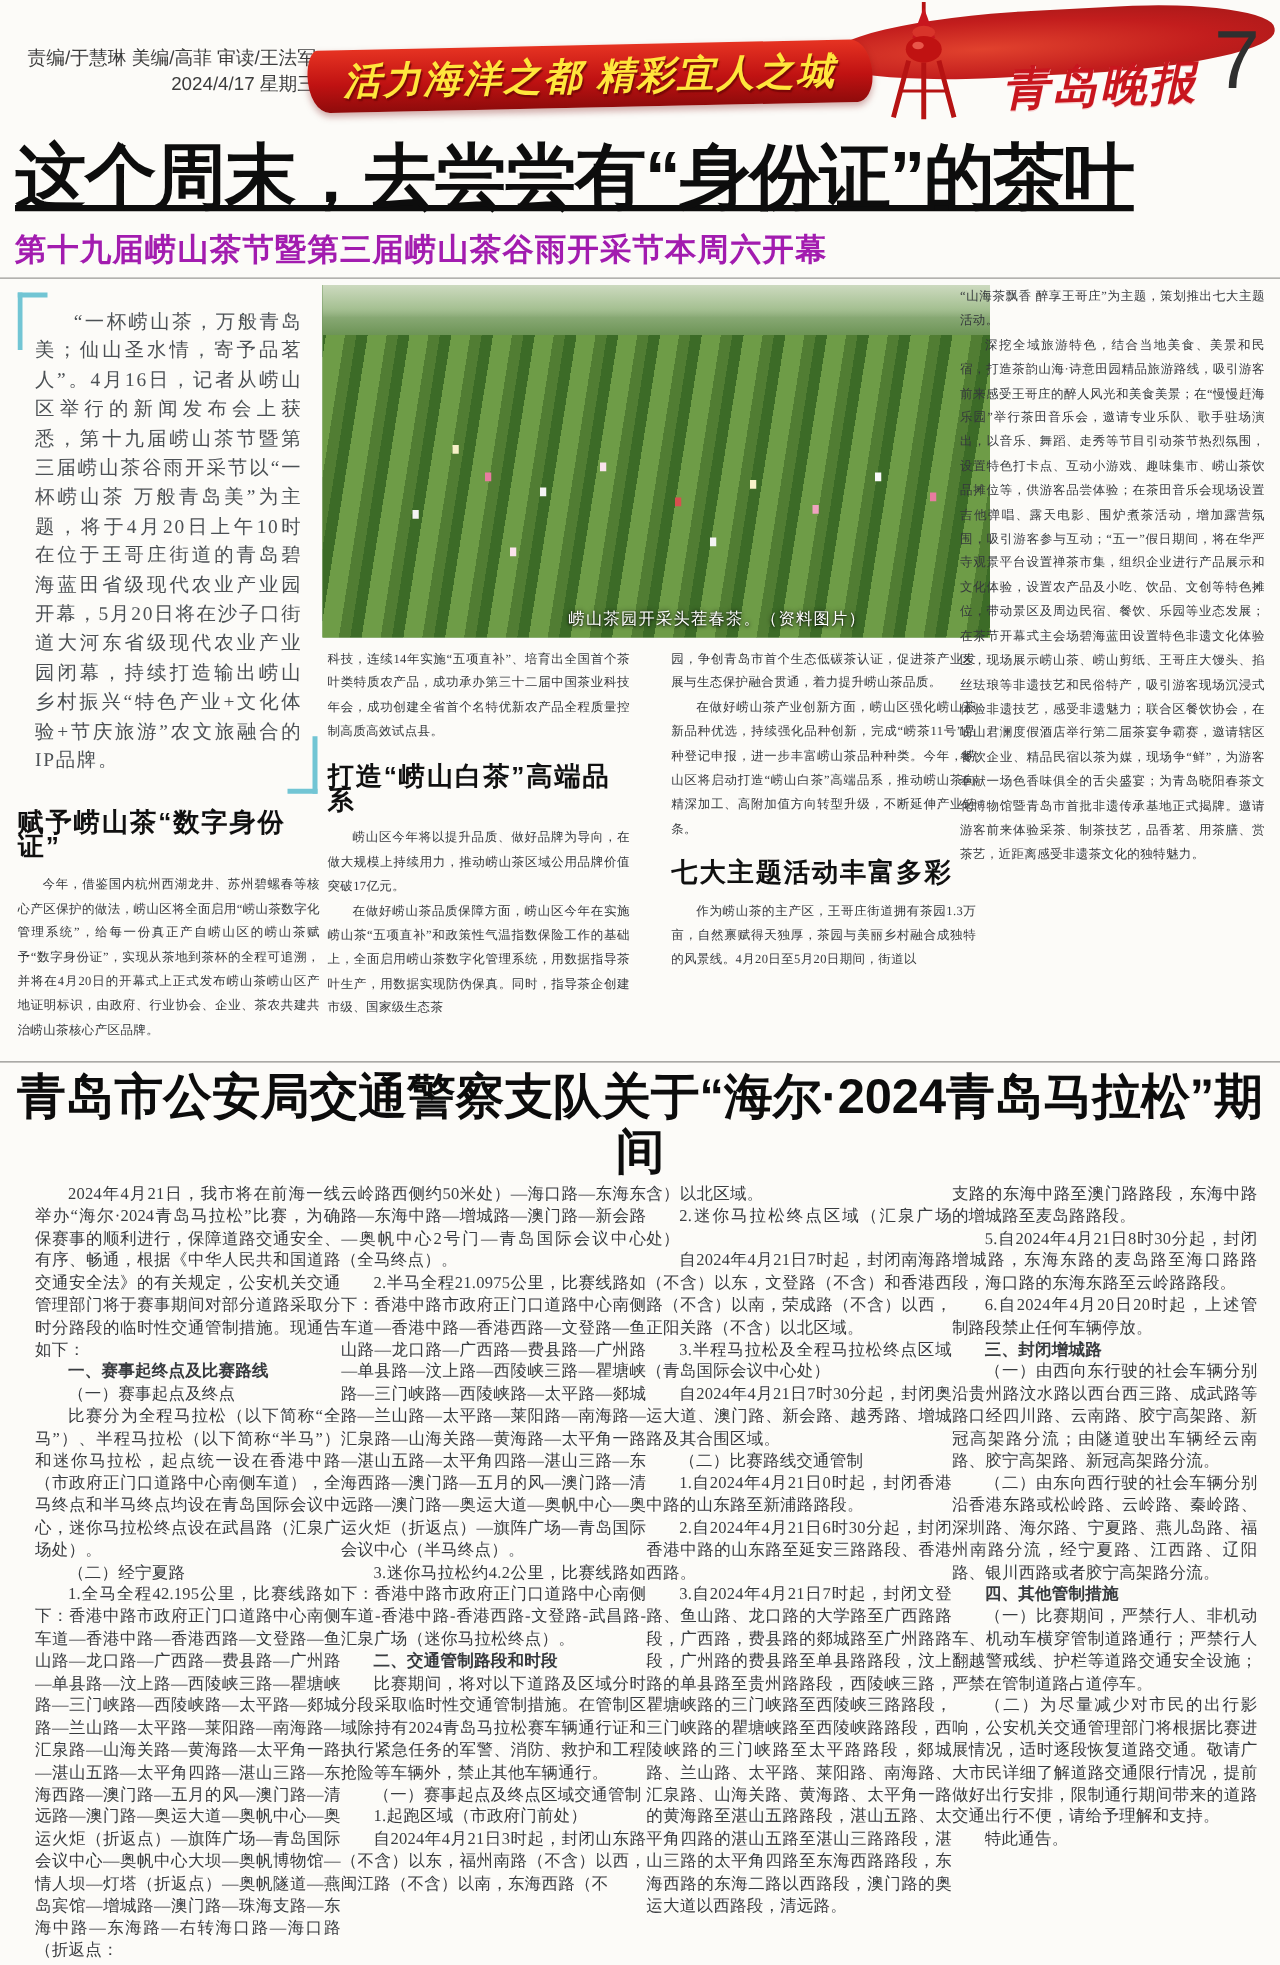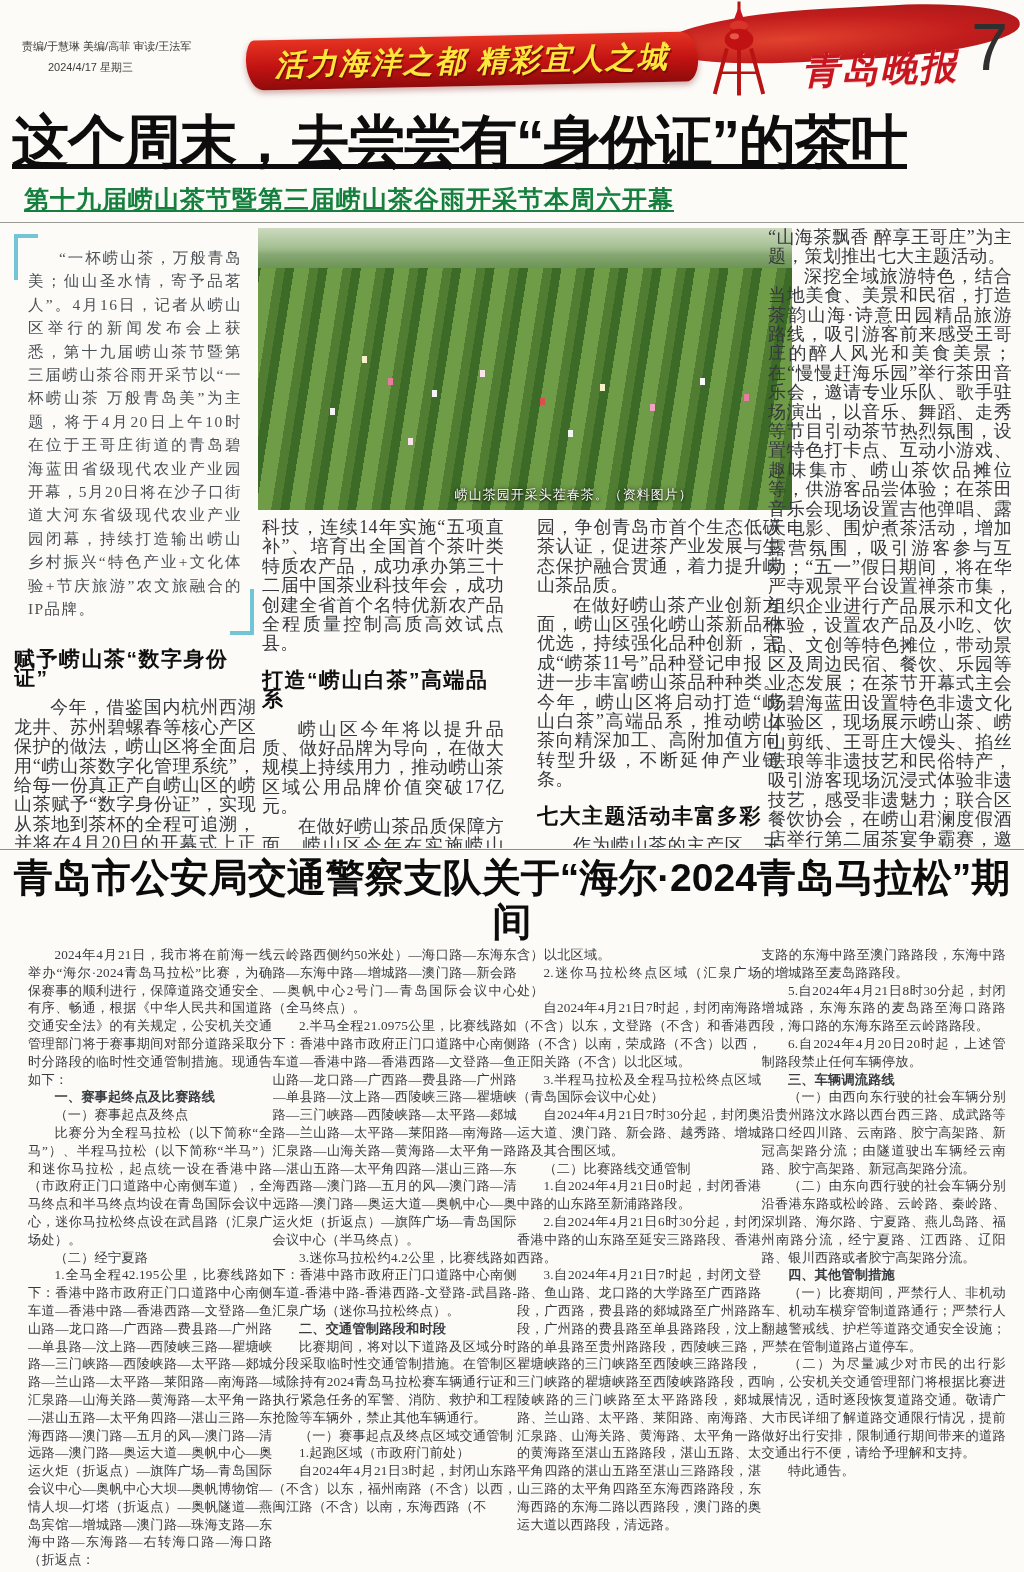--- a/index.html
+++ b/index.html
@@ -2,21 +2,21 @@
 <html><head>
 <meta charset="utf-8">
 <style>
   html,body{margin:0;padding:0;}
   body{background:#e8e6e2;}
   .page{position:relative;width:1024px;height:1572px;margin:0 auto;background:#fcfbf8;overflow:hidden;
         font-family:"Liberation Serif","DejaVu Serif",serif;color:#33363a;}
   
   .header{position:absolute;left:0;top:0;width:1024px;height:108px;}
   .credits{position:absolute;left:22px;top:36px;font-family:"Liberation Sans",sans-serif;
-           font-size:11px;color:#3c3c3c;line-height:21px;}
+           font-size:15px;color:#3c3c3c;line-height:21px;text-align:right;}
   .credits .date{padding-left:26px;}
   .banner{position:absolute;left:246px;top:36px;width:452px;height:50px;
           background:linear-gradient(180deg,#e63322 0%,#c01212 55%,#8f0b0b 100%);
           border-radius:12px 26px 18px 26px / 30px 44px 30px 44px;
           transform:rotate(-1.2deg);
           box-shadow:0 3px 6px rgba(120,10,10,.35);
           display:flex;align-items:center;justify-content:center;}
   .banner span{font-family:"Liberation Sans",sans-serif;font-weight:900;font-style:italic;
                font-size:30px;letter-spacing:2px;color:#ffe63c;
                text-shadow:1px 2px 1px #7a0808;white-space:nowrap;}
@@ -27,28 +27,28 @@
   .tower{position:absolute;left:700px;top:0px;}
   .masthead{position:absolute;left:802px;top:44px;font-size:37px;font-weight:900;font-style:italic;
             color:#c8161e;letter-spacing:2px;transform:rotate(-2deg);
             font-family:"Liberation Serif",serif;text-shadow:0 1px 0 #f8d2d2;}
   .pagenum{position:absolute;right:16px;top:14px;font-family:"Liberation Sans",sans-serif;
            font-size:66px;font-weight:400;color:#2f2f2f;line-height:1;}
   
   .headline1{position:absolute;left:12px;top:104px;width:1000px;
              font-family:"Liberation Sans",sans-serif;font-weight:900;
              font-size:57px;letter-spacing:-1px;color:#0d0d0d;white-space:nowrap;text-decoration:underline;}
-  .subheadline1{position:absolute;left:24px;top:183px;width:990px;
+  .subheadline1{position:absolute;left:12px;top:183px;width:990px;
                 font-family:"Liberation Sans",sans-serif;font-weight:700;
-                font-size:25px;color:#15803d;letter-spacing:1px;text-decoration:underline;}
+                font-size:25px;color:#a21caf;letter-spacing:1px;}
   .rule-top{position:absolute;left:0;top:222px;width:1024px;border-top:1px solid #9a9a96;}
   
   .a1col{position:absolute;overflow:hidden;}
   .a1col p{margin:0;text-align:justify;}
-  .para{font-size:18px;line-height:19.4px;text-indent:2em;color:#35383c;letter-spacing:.3px;}
+  .para{font-size:10px;line-height:19.4px;text-indent:2em;color:#35383c;letter-spacing:.3px;}
   .cont{text-indent:0;}
   .h2{font-family:"Liberation Sans",sans-serif;font-weight:900;font-size:21px;color:#101010;
       text-indent:0;letter-spacing:1.5px;margin:16px 0 11px 0 !important;text-align:left !important;}
   .intro-box{position:relative;margin:10px 4px 4px 2px;padding:8px 10px 12px 12px;}
   .intro-box p{font-size:15.5px;line-height:23.4px;letter-spacing:1.4px;color:#4b5054;
                text-indent:2em;text-align:justify;margin:0;}
   .qmark-tl{position:absolute;left:-2px;top:-4px;width:20px;height:42px;
             border-left:4px solid #72c5d4;border-top:4px solid #72c5d4;}
   .qmark-br{position:absolute;right:-2px;bottom:-2px;width:20px;height:42px;
             border-right:4px solid #72c5d4;border-bottom:4px solid #72c5d4;}
@@ -200,21 +200,21 @@
         <p>（二）比赛路线交通管制</p>
         <p>1.自2024年4月21日0时起，封闭香港中路的山东路至新浦路路段。</p>
         <p>2.自2024年4月21日6时30分起，封闭香港中路的山东路至延安三路路段、香港西路。</p>
         <p>3.自2024年4月21日7时起，封闭文登路、鱼山路、龙口路的大学路至广西路路段，广西路，费县路的郯城路至广州路路段，广州路的费县路至单县路路段，汶上路的单县路至贵州路路段，西陵峡三路，瞿塘峡路的三门峡路至西陵峡三路路段，三门峡路的瞿塘峡路至西陵峡路路段，西陵峡路的三门峡路至太平路路段，郯城路、兰山路、太平路、莱阳路、南海路、汇泉路、山海关路、黄海路、太平角一路的黄海路至湛山五路路段，湛山五路、太平角四路的湛山五路至湛山三路路段，湛山三路的太平角四路至东海西路路段，东海西路的东海二路以西路段，澳门路的奥运大道以西路段，清远路。</p>
       </div>
     <div class="a2col">
 
     <p class="cont">支路的东海中路至澳门路路段，东海中路的增城路至麦岛路路段。</p>
         <p>5.自2024年4月21日8时30分起，封闭增城路，东海东路的麦岛路至海口路路段，海口路的东海东路至云岭路路段。</p>
         <p>6.自2024年4月20日20时起，上述管制路段禁止任何车辆停放。</p>
-        <p class="bold">三、车辆调流路线</p>
+        <p class="bold">三、封闭增城路</p>
         <p>（一）由西向东行驶的社会车辆分别沿贵州路汶水路以西台西三路、成武路等路口经四川路、云南路、胶宁高架路、新冠高架路分流；由隧道驶出车辆经云南路、胶宁高架路、新冠高架路分流。</p>
         <p>（二）由东向西行驶的社会车辆分别沿香港东路或松岭路、云岭路、秦岭路、深圳路、海尔路、宁夏路、燕儿岛路、福州南路分流，经宁夏路、江西路、辽阳路、银川西路或者胶宁高架路分流。</p>
         <p class="bold">四、其他管制措施</p>
         <p>（一）比赛期间，严禁行人、非机动车、机动车横穿管制道路通行；严禁行人翻越警戒线、护栏等道路交通安全设施；严禁在管制道路占道停车。</p>
         <p>（二）为尽量减少对市民的出行影响，公安机关交通管理部门将根据比赛进展情况，适时逐段恢复道路交通。敬请广大市民详细了解道路交通限行情况，提前做好出行安排，限制通行期间带来的道路交通出行不便，请给予理解和支持。</p>
         <p>特此通告。</p>
       </div>
   </div>
 
 </div>

